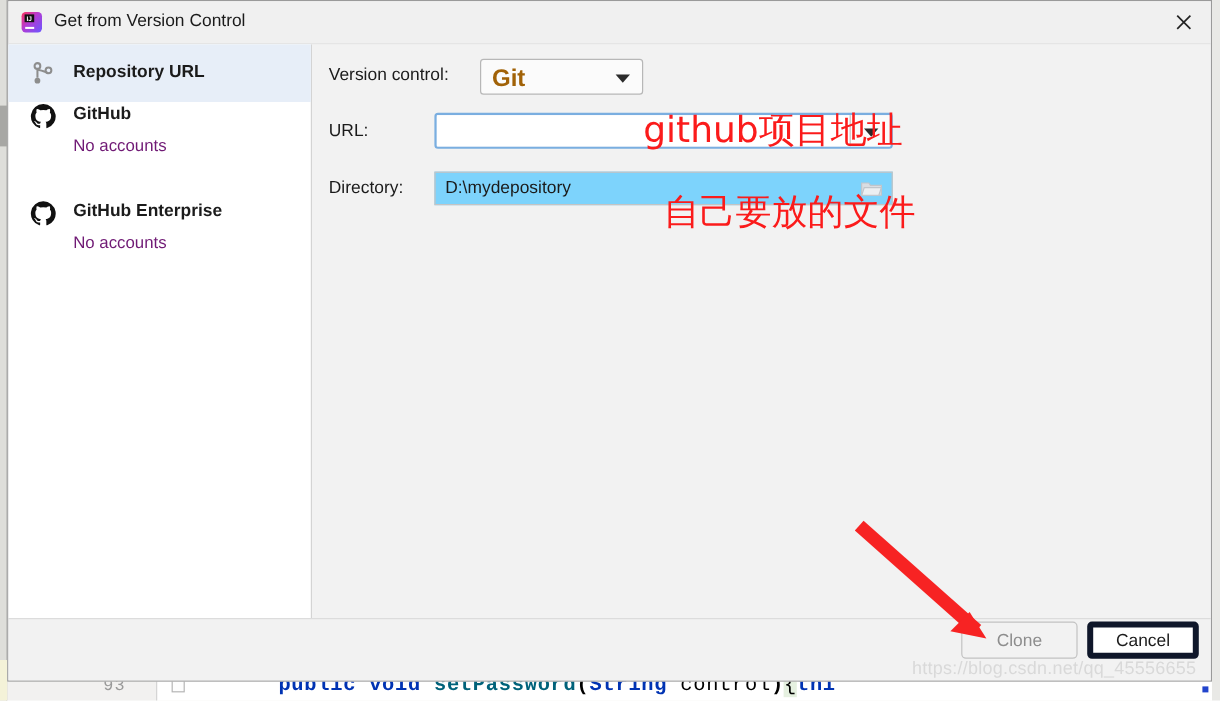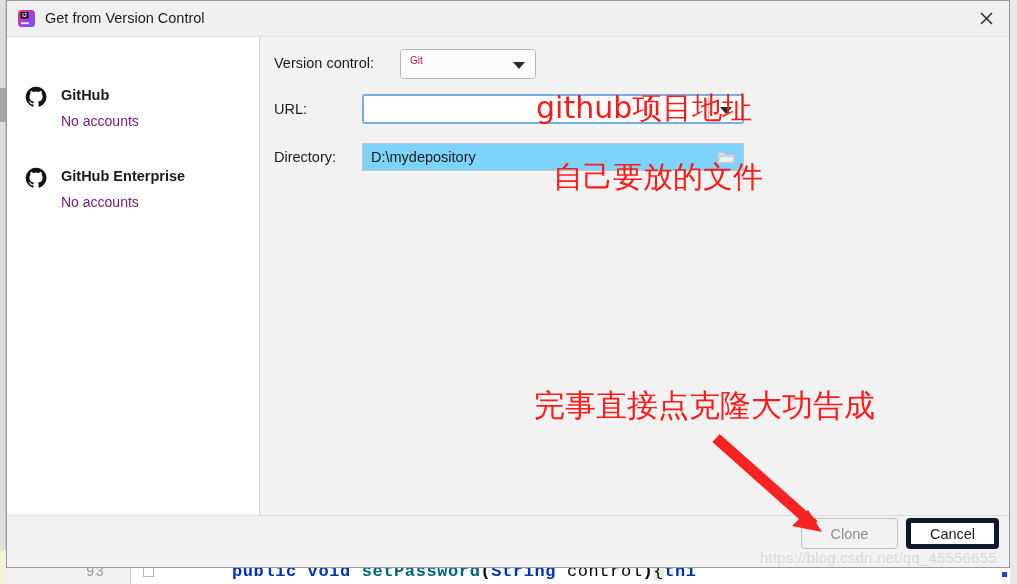--- a/index.html
+++ b/index.html
@@ -200,22 +200,23 @@
     position: absolute;
     background: #fbfbfb;
     border: 1px solid #b7b7b7;
     border-radius: 3px;
     box-sizing: border-box;
     cursor: pointer;
   }
   .combo-text {
     position: absolute;
     left: 9px; top: 5px;
-    font-size: 10px;
-    color: #be185d;
+    font-size: 20px;
+    color: #a16207;
+    font-weight: bold;
   }
   .combo-arrow {
     position: absolute;
     right: 10px; top: 12px;
     width: 0; height: 0;
     border-left: 6px solid transparent;
     border-right: 6px solid transparent;
     border-top: 7px solid #2b2b2b;
   }
 
@@ -380,20 +381,32 @@
       <div class="close-btn">
         <svg width="13" height="13" viewBox="0 0 13 13">
           <line x1="1" y1="1" x2="12" y2="12" stroke="#222222" stroke-width="1.4"></line>
           <line x1="12" y1="1" x2="1" y2="12" stroke="#222222" stroke-width="1.4"></line>
         </svg>
       </div>
     </div>
 
     <div class="sidebar">
 
+      <div class="side-item selected" style="top:0px;height:48px;">
+        <span class="side-icon" style="top:13px;">
+          <svg width="22" height="22" viewBox="0 0 22 22">
+            <circle cx="6.2" cy="5" r="2.4" fill="none" stroke="#8d8d8d" stroke-width="1.7"></circle>
+            <circle cx="15.4" cy="8.6" r="2.4" fill="none" stroke="#8d8d8d" stroke-width="1.7"></circle>
+            <circle cx="6.2" cy="17.2" r="2.4" fill="#8d8d8d"></circle>
+            <line x1="6.2" y1="7.5" x2="6.2" y2="14.8" stroke="#8d8d8d" stroke-width="1.7"></line>
+            <path d="M6.6 8.2 Q13 9.6 15.2 11.2" fill="none" stroke="#8d8d8d" stroke-width="1.7"></path>
+          </svg>
+        </span>
+        <span class="side-label" style="top:15px;">Repository URL</span>
+      </div>
 
       <div class="side-item" style="top:40px;height:60px;">
         <span class="side-icon" style="top:9px;">
           <svg width="22" height="22" viewBox="0 0 24 24">
             <path fill="#111111" d="M12 .8a11.2 11.2 0 0 0-3.54 21.83c.56.1.77-.24.77-.54v-2.1c-3.12.68-3.78-1.33-3.78-1.33-.51-1.3-1.25-1.65-1.25-1.65-1.02-.7.08-.68.08-.68 1.13.08 1.72 1.16 1.72 1.16 1 1.72 2.63 1.22 3.27.94.1-.73.39-1.22.71-1.5-2.49-.28-5.11-1.25-5.11-5.56 0-1.23.44-2.23 1.16-3.02-.12-.29-.5-1.44.11-3 0 0 .94-.3 3.09 1.15a10.7 10.7 0 0 1 5.63 0c2.14-1.45 3.08-1.15 3.08-1.15.62 1.56.23 2.71.12 3 .72.79 1.15 1.79 1.15 3.02 0 4.32-2.62 5.27-5.12 5.55.4.35.76 1.03.76 2.09v3.1c0 .3.2.65.78.54A11.2 11.2 0 0 0 12 .8z"></path>
           </svg>
         </span>
         <span class="side-label" style="top:10px;">GitHub</span>
         <span class="side-sub" style="top:36px;">No accounts</span>
       </div>
@@ -439,21 +452,20 @@
     </div>
 
     <div class="footer"></div>
     <div class="btn btn-clone">Clone</div>
     <div class="btn btn-cancel">Cancel</div>
 
   </div>
 
   <div class="annot annot-url">github项目地址</div>
   <div class="annot annot-dir">自己要放的文件</div>
-  <div class="annot annot-clone">完事直接点克隆大功告成</div>
 
   <svg class="arrow-svg" width="130" height="115" viewBox="0 0 130 115">
     <path d="M6 6 L104 93 L104 93" stroke="#f72323" stroke-width="11" fill="none" stroke-linecap="butt"></path>
     <path d="M112 100 L82 94 L98 78 Z" fill="#f72323"></path>
   </svg>
 
   <div class="watermark">https://blog.csdn.net/qq_45556655</div>
 
 </div>
 

